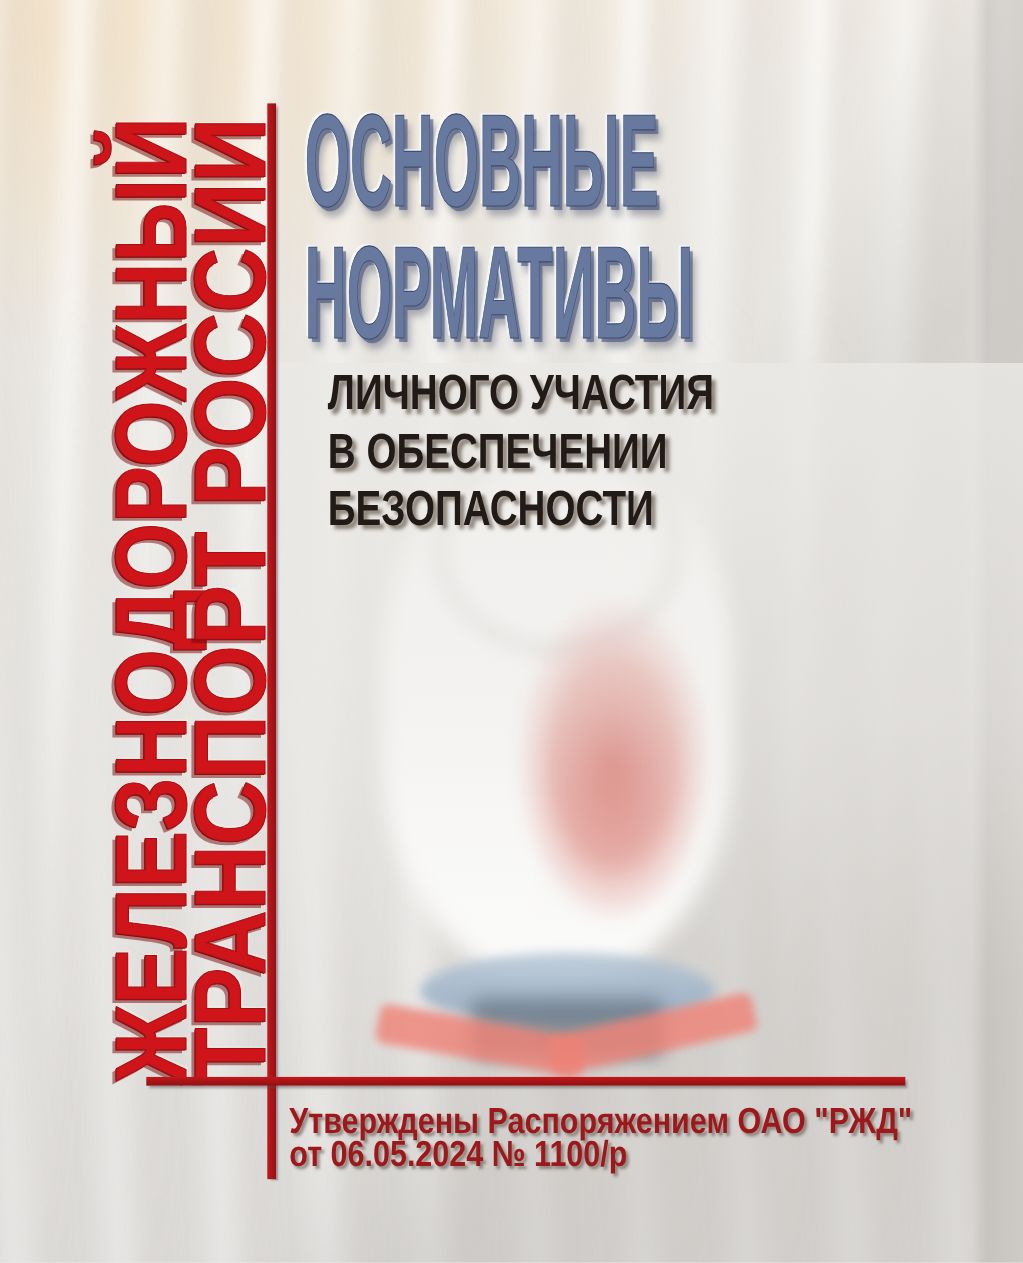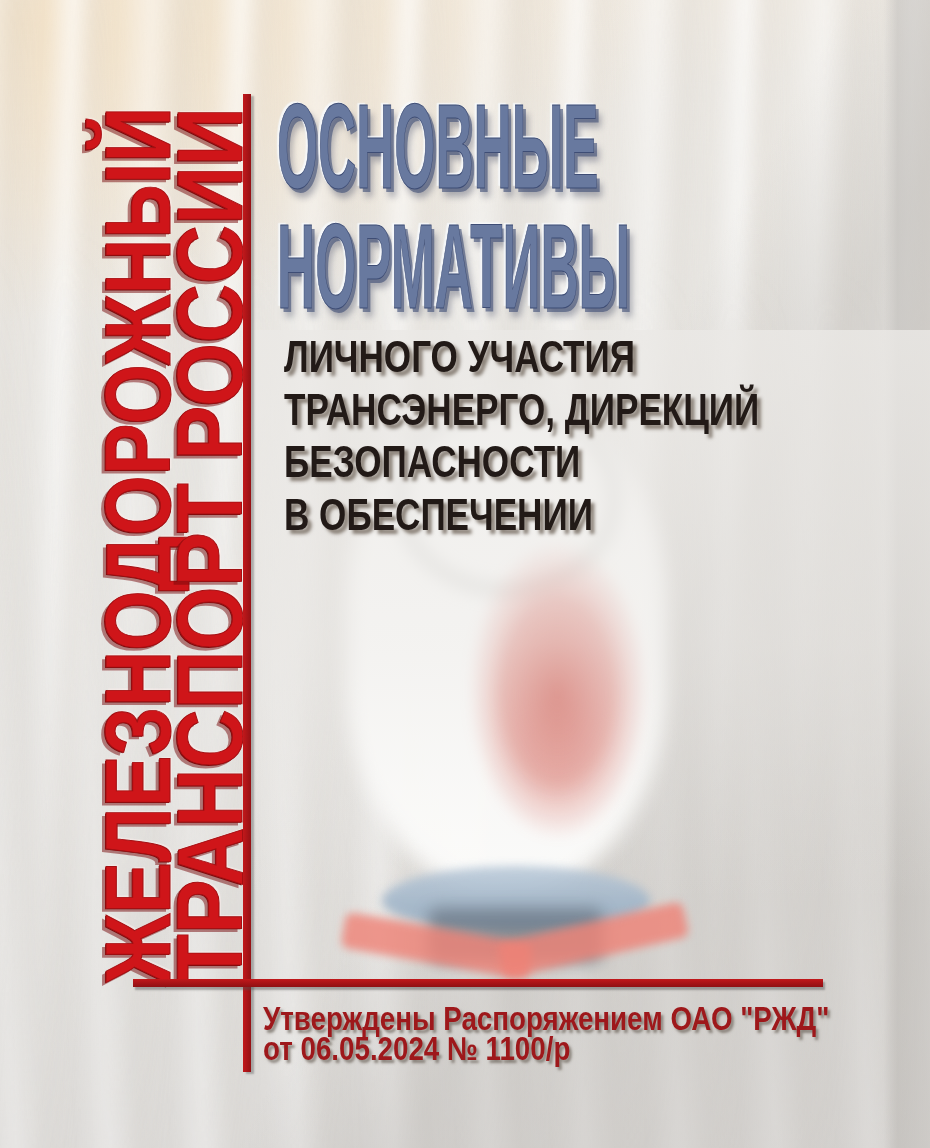--- a/index.html
+++ b/index.html
@@ -90,21 +90,21 @@
   .title { position:absolute; left:277px; top:86px; z-index:3; }
   .title-line { height:120px; line-height:120px; }
   .title .cond {
     font-size:120px; font-weight:bold; color:#68799f; transform:scaleX(.44);
     -webkit-text-stroke:1px #3e4d75;
     text-shadow:-5px -2px 2px rgba(246,249,253,.9), 7px 4px 1px rgba(62,77,117,.6),
                 12px 9px 10px rgba(90,95,115,.45);
   }
 
   
-  .subtitle { position:absolute; left:284px; top:331px; z-index:3;text-decoration:underline; }
+  .subtitle { position:absolute; left:298px; top:331px; z-index:3;text-decoration:underline; }
   .sub-line { height:52.5px; line-height:52.5px; }
   .subtitle .cond {
     font-size:45px; font-weight:bold; color:#221a17; transform:scaleX(.78);
     text-shadow:5px 4px 4px rgba(128,118,108,.9);
   }
 
   
   .approval { position:absolute; left:263px; top:1004px; z-index:6; }
   .app-line { height:30px; line-height:30px; }
   .approval .cond {
@@ -152,27 +152,24 @@
     <div class="title-line">
       <span class="cond">НОРМАТИВЫ</span>
     </div>
   </div>
 
   <div class="subtitle">
     <div class="sub-line">
       <span class="cond">ЛИЧНОГО УЧАСТИЯ</span>
     </div>
     <div class="sub-line">
-      <span class="cond">ТРАНСЭНЕРГО, ДИРЕКЦИЙ</span>
+      <span class="cond">В ОБЕСПЕЧЕНИИ</span>
     </div>
     <div class="sub-line">
       <span class="cond">БЕЗОПАСНОСТИ</span>
-    </div>
-    <div class="sub-line">
-      <span class="cond">В ОБЕСПЕЧЕНИИ</span>
     </div>
   </div>
 
   <div class="approval">
     <div class="app-line">
       <span class="cond">Утверждены Распоряжением ОАО "РЖД"</span>
     </div>
     <div class="app-line">
       <span class="cond">от 06.05.2024 № 1100/р</span>
     </div>

